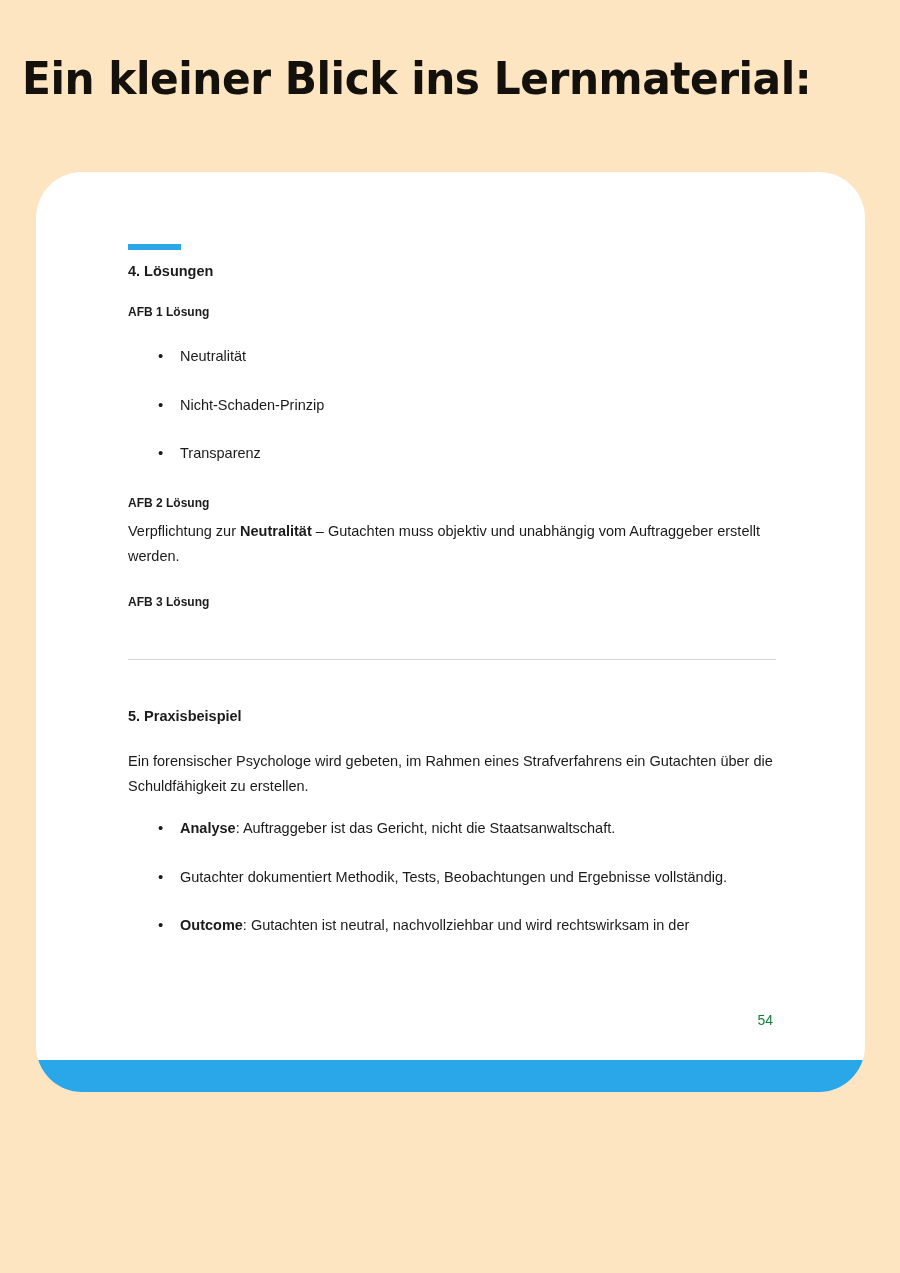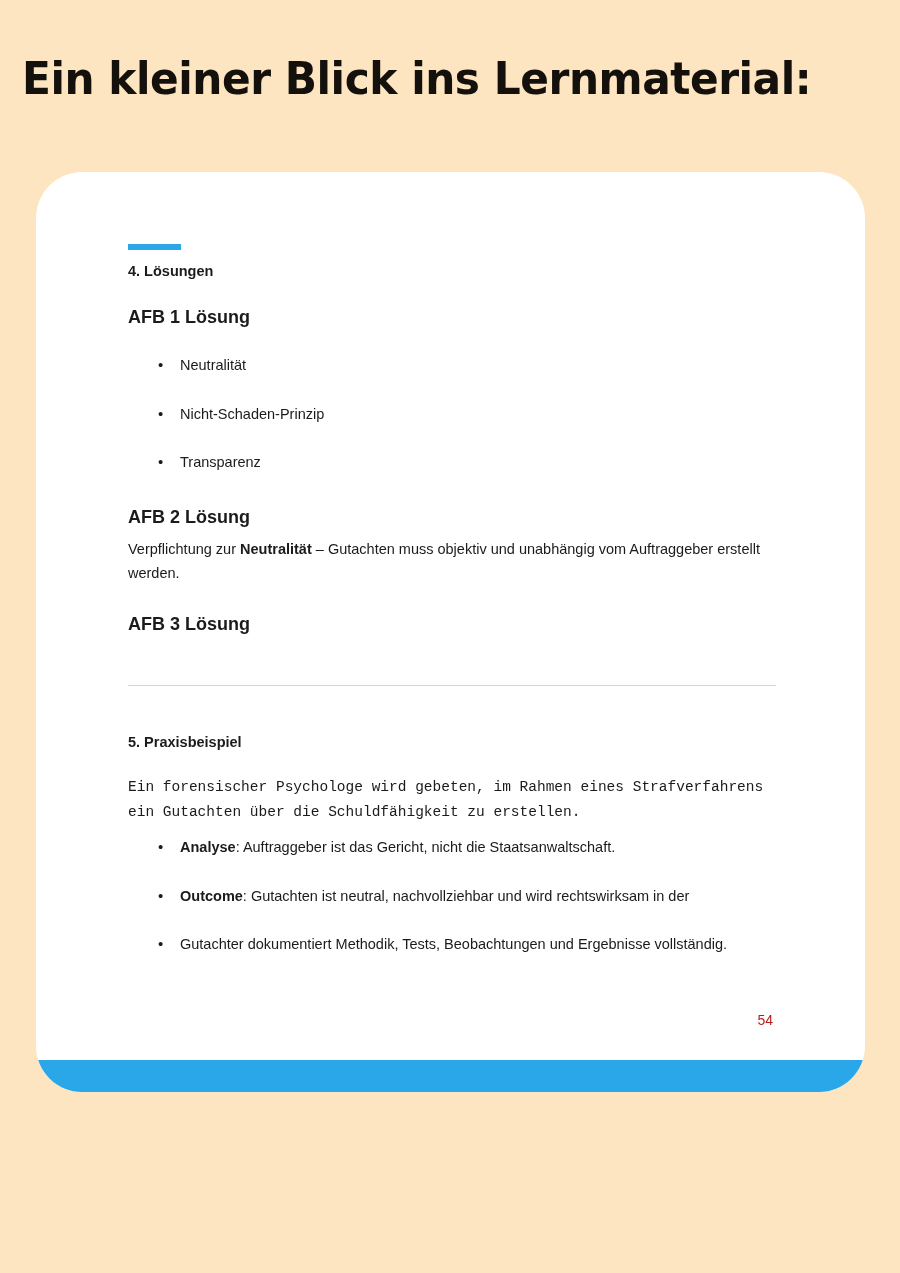--- a/index.html
+++ b/index.html
@@ -56,38 +56,37 @@
     margin-bottom: 11px;
   }
   .sec-heading {
     font-size: 14.5px;
     font-weight: bold;
     color: #1b1b1b;
     line-height: 1.45;
     margin: 0 0 22px 0;
   }
   .sub-heading {
-    font-size: 18px;
+    font-size: 12px;
     font-weight: bold;
     color: #1b1b1b;
     line-height: 1.45;
     margin: 0 0 7px 0;
   }
   .sub-heading.spaced-after {
     margin-bottom: 24px;
   }
   .para {
     font-size: 14.5px;
     color: #1b1b1b;
     line-height: 1.68;
     margin: 0 0 26px 0;
   }
   .para.tight {
-    margin-bottom: 12px;
-    font-family: Liberation Mono, monospace;
+    margin-bottom: 19px;
   }
   .bullets {
     list-style: none;
     margin: 0 0 18px 0;
     padding: 0;
   }
   .bullets li {
     position: relative;
     font-size: 14.5px;
     color: #1b1b1b;
@@ -115,21 +114,21 @@
     height: 12px;
   }
   b, strong {
     font-weight: bold;
   }
   .page-number {
     position: absolute;
     right: 92px;
     bottom: 64px;
     font-size: 14px;
-    color: #b91c1c;
+    color: #15803d;
   }
   .footer-bar {
     position: absolute;
     left: 0;
     right: 0;
     bottom: 0;
     height: 32px;
     background: #2aa7e8;
   }
 </style>
@@ -164,22 +163,22 @@
 
 
       <div class="divider"></div>
 
       <div class="sec-heading">5. Praxisbeispiel</div>
 
       <p class="para tight">Ein forensischer Psychologe wird gebeten, im Rahmen eines Strafverfahrens ein Gutachten über die Schuldfähigkeit zu erstellen.</p>
 
       <ul class="bullets">
         <li><b>Analyse</b><span>: Auftraggeber ist das Gericht, nicht die Staatsanwaltschaft.</span></li>
+        <li>Gutachter dokumentiert Methodik, Tests, Beobachtungen und Ergebnisse vollständig.</li>
         <li><b>Outcome</b><span>: Gutachten ist neutral, nachvollziehbar und wird rechtswirksam in der</span></li>
-        <li>Gutachter dokumentiert Methodik, Tests, Beobachtungen und Ergebnisse vollständig.</li>
       </ul>
 
     </div>
 
     <div class="page-number">54</div>
     <div class="footer-bar"></div>
   </div>
 
 </div>
 

